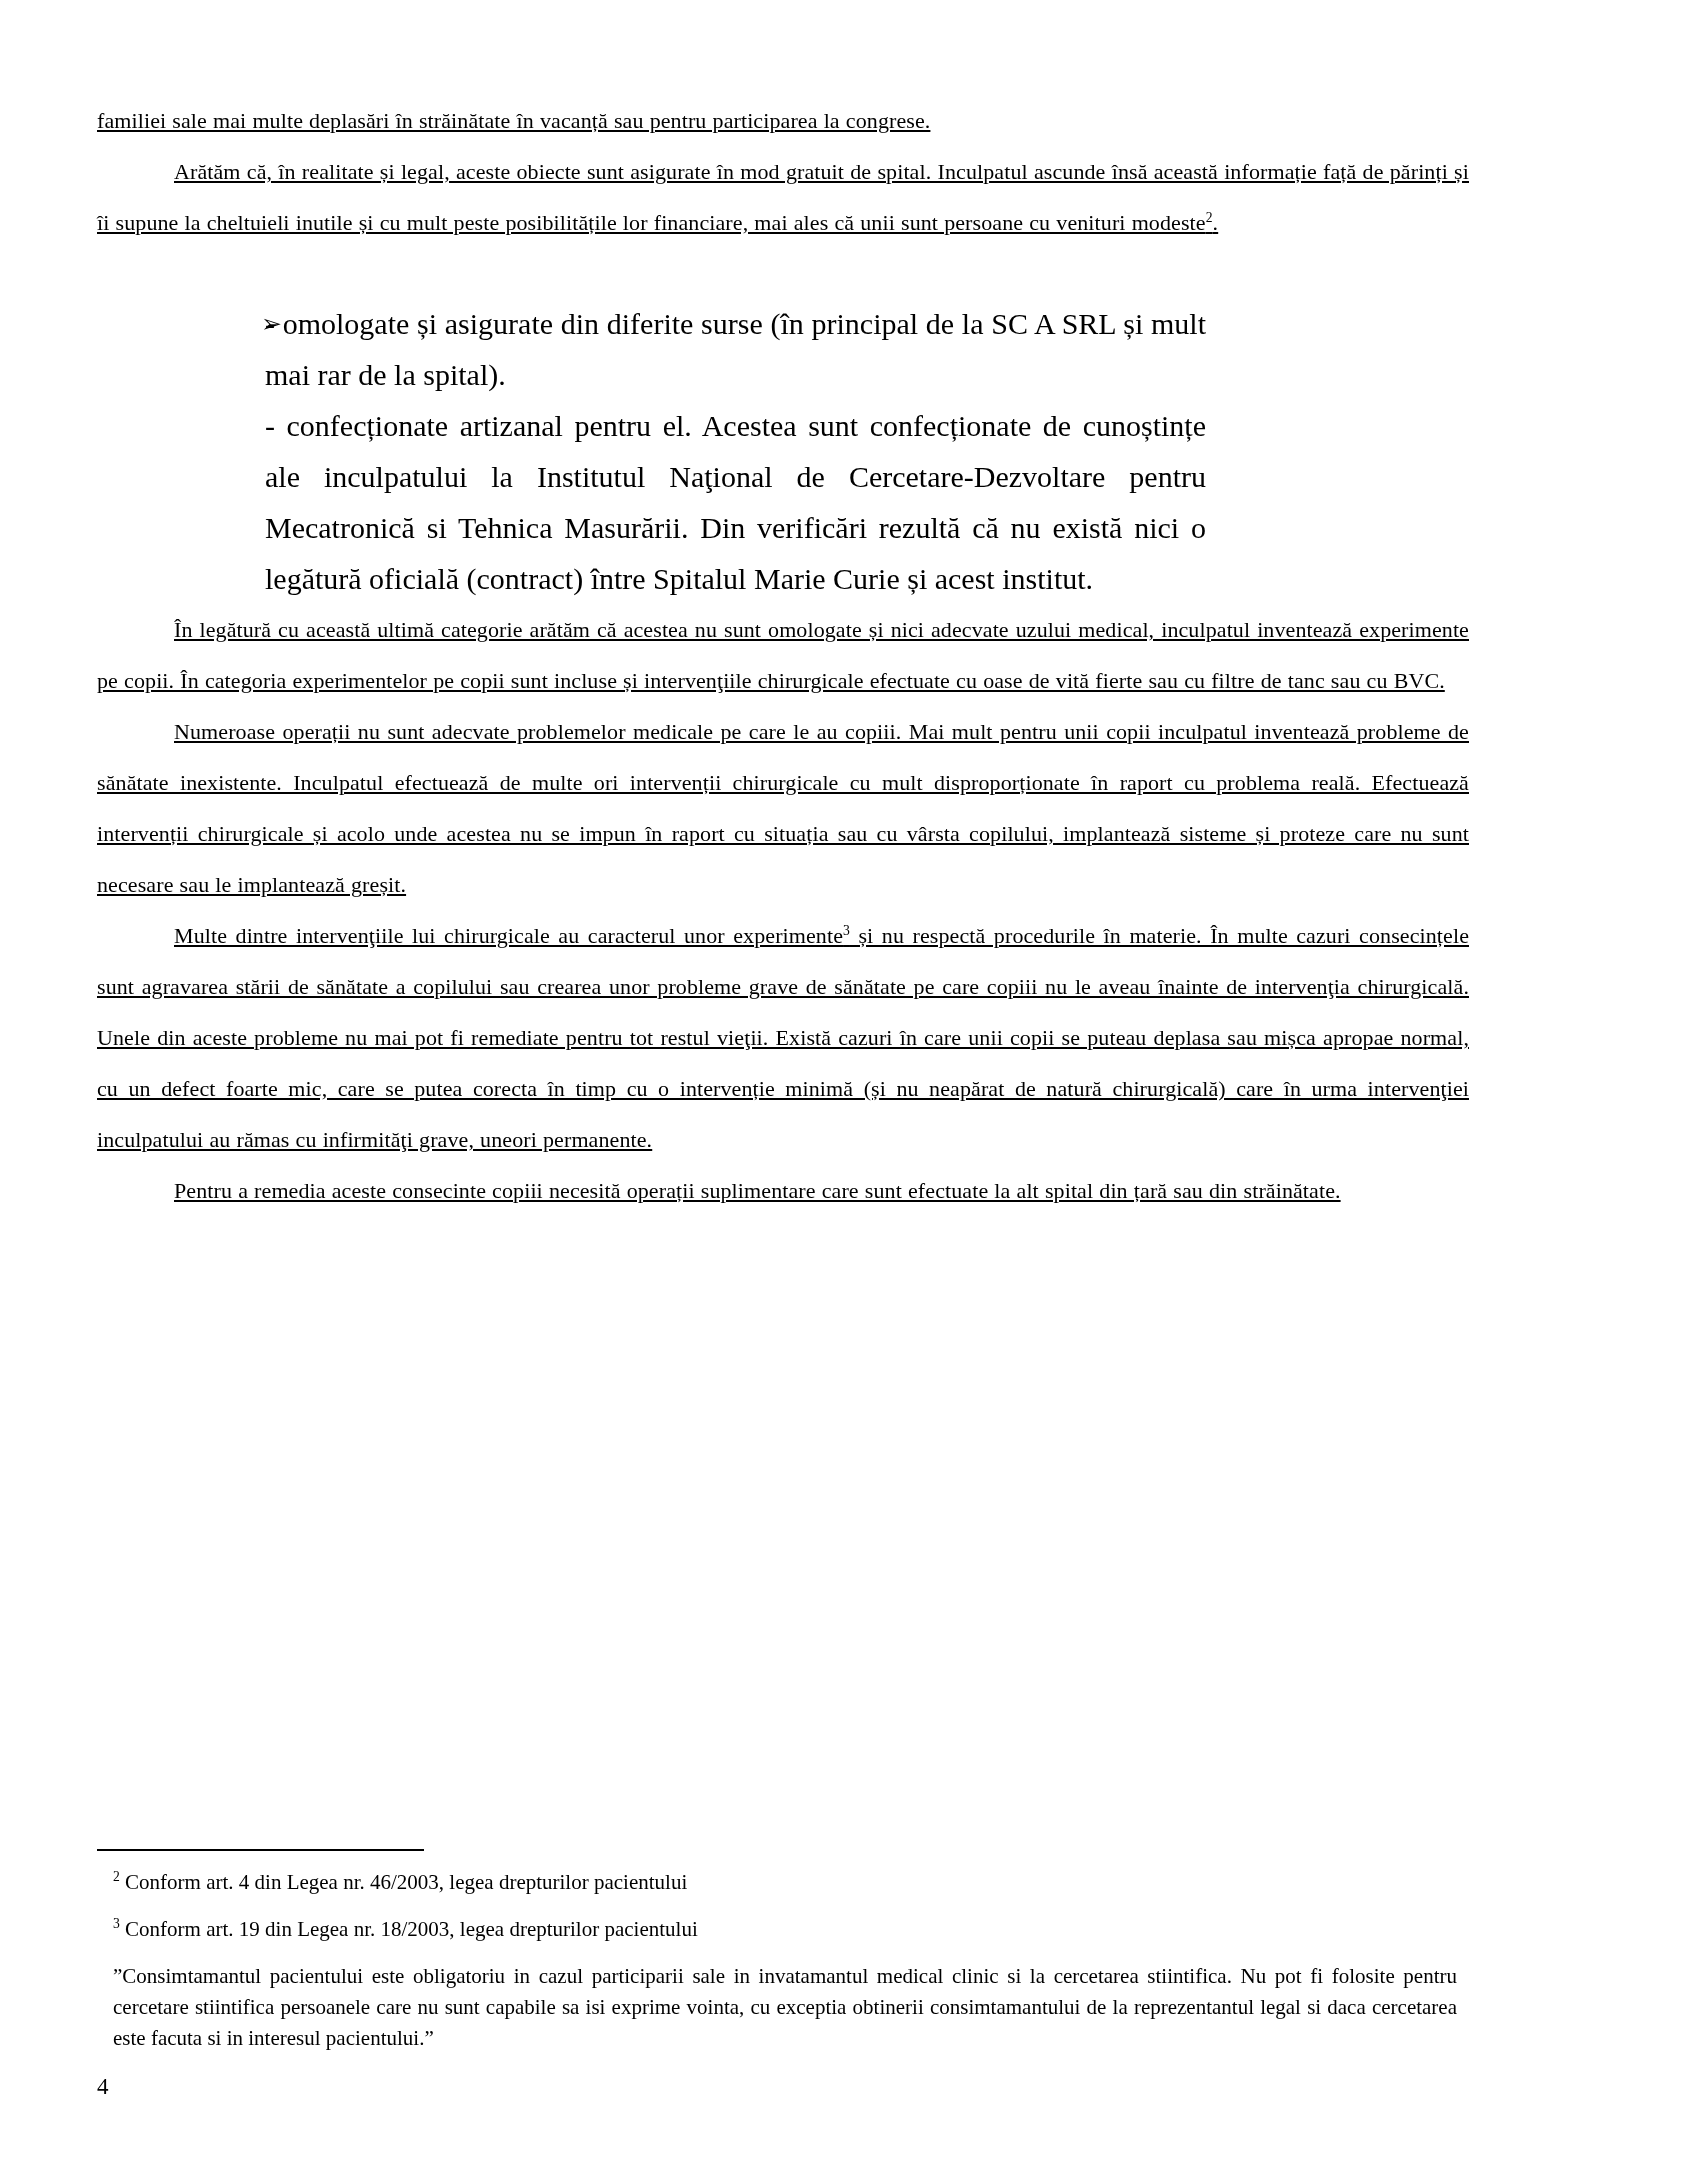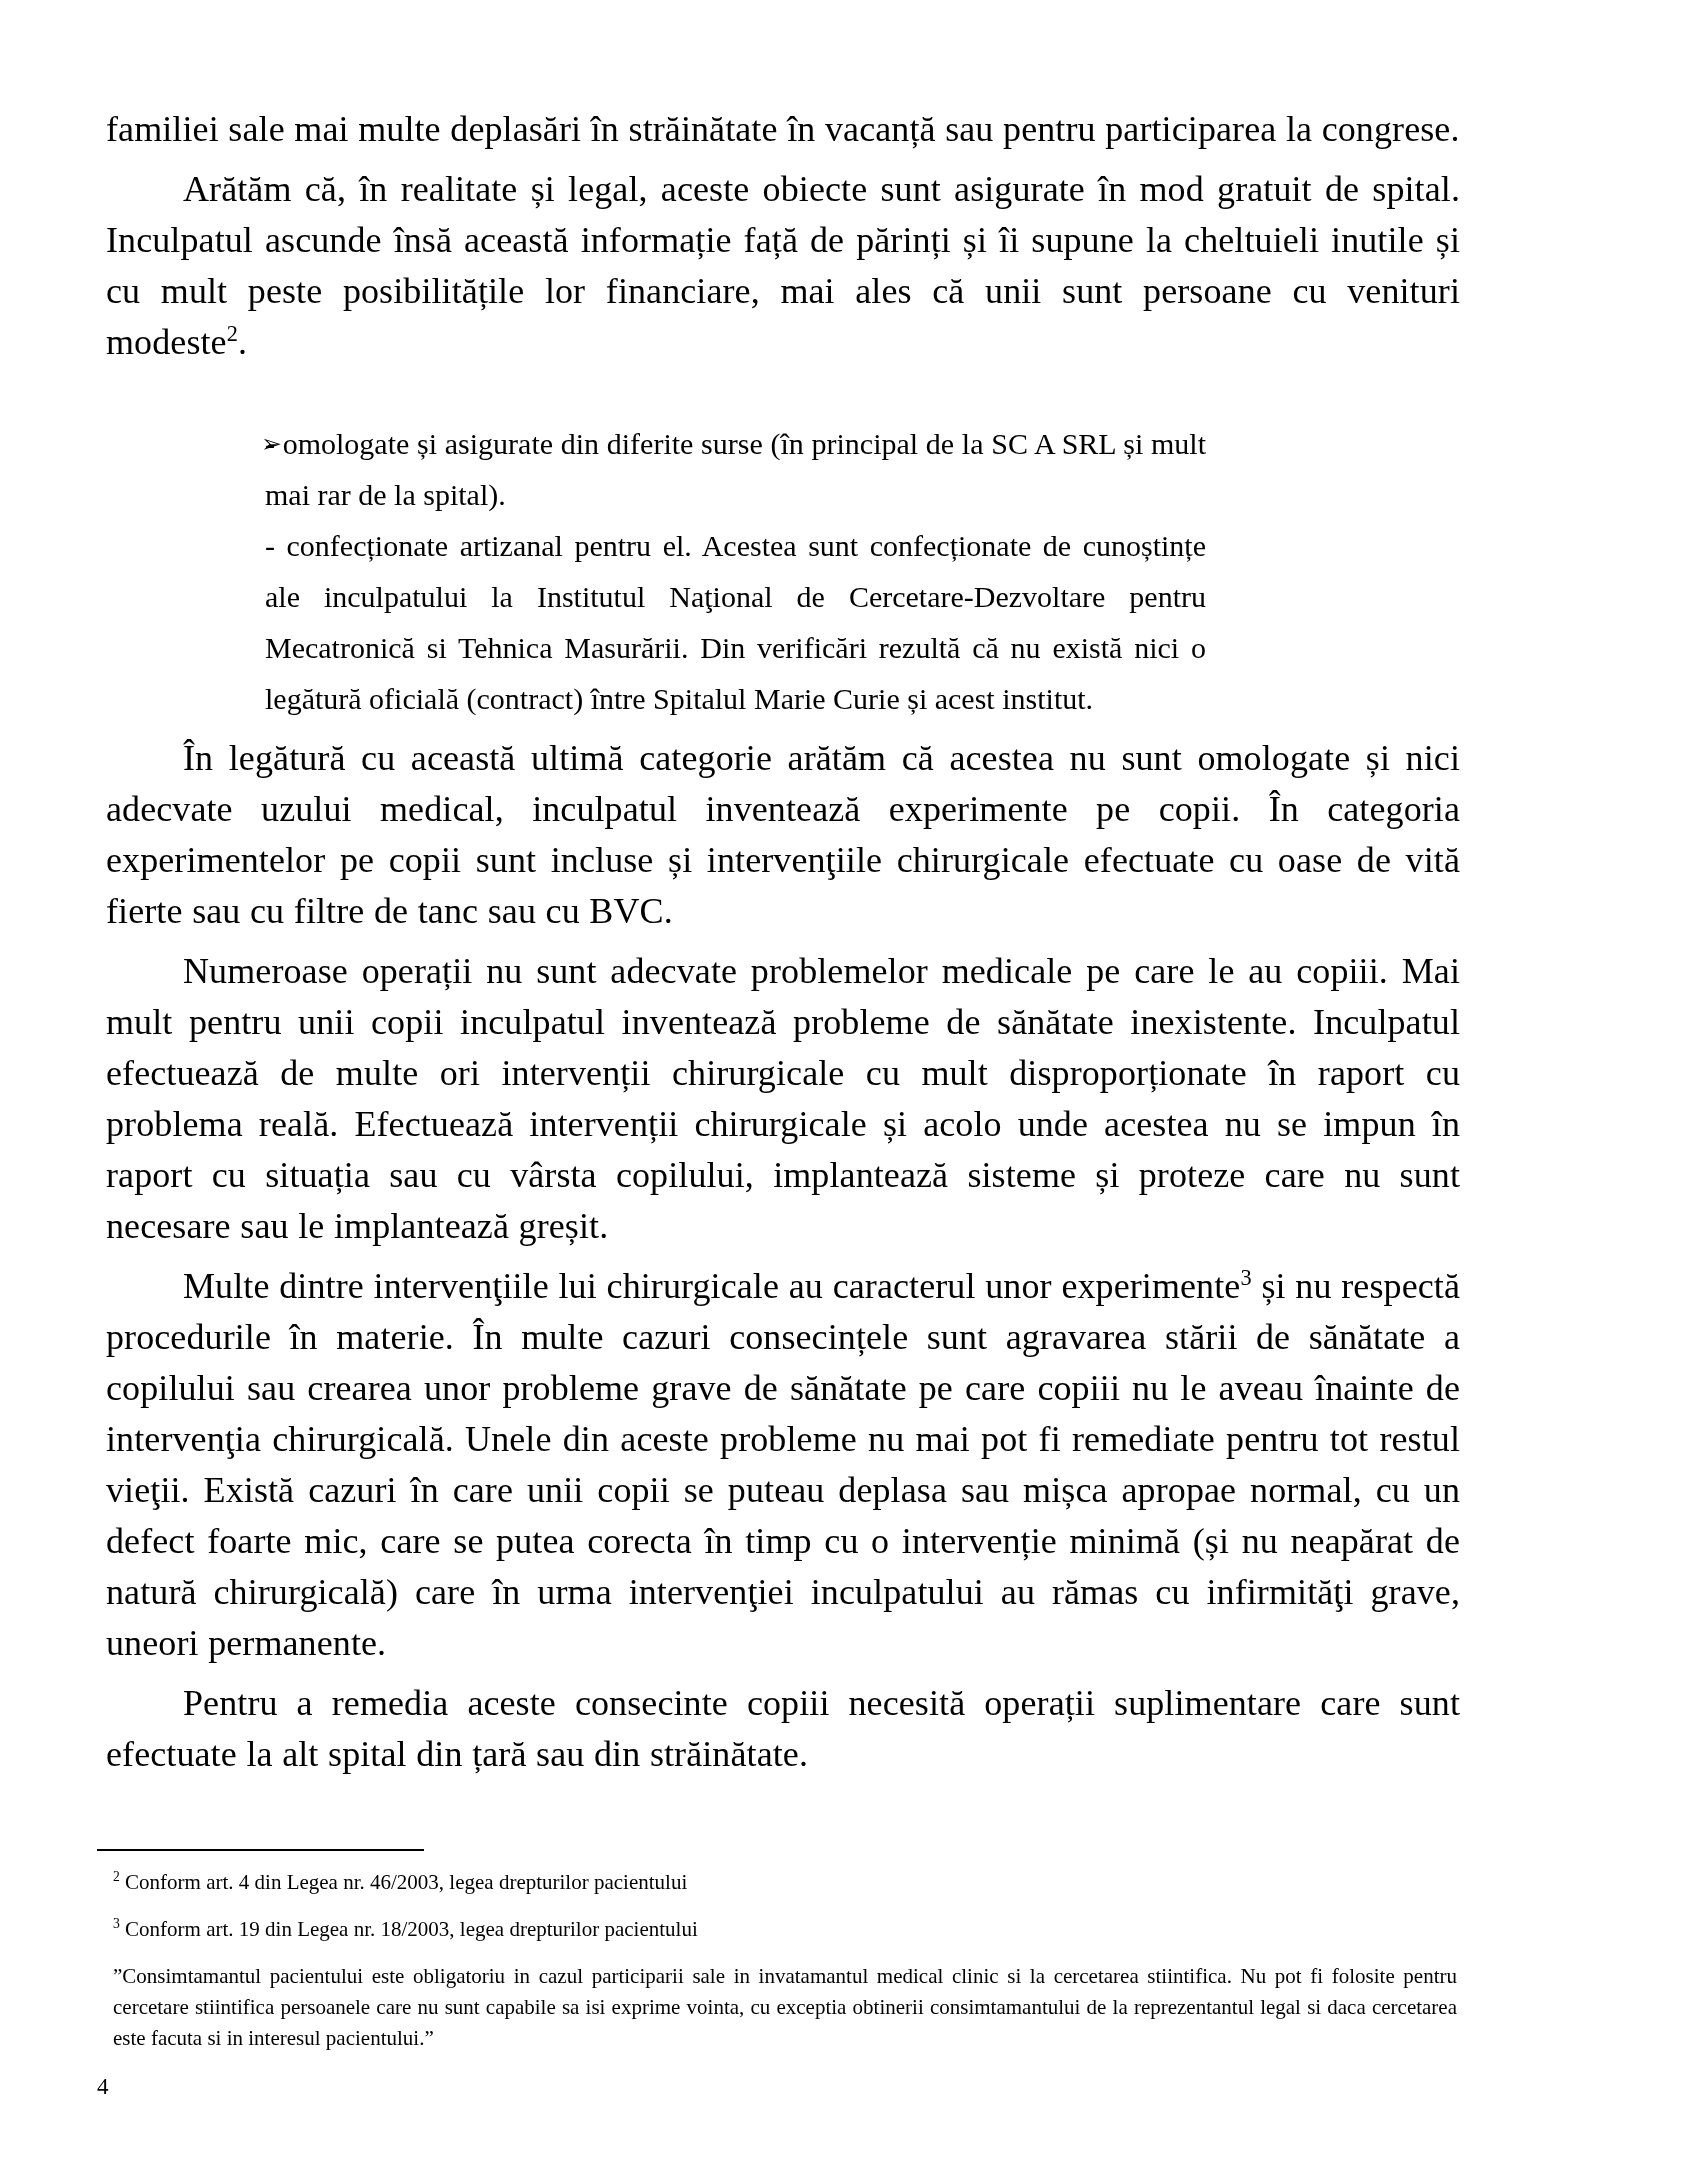--- a/index.html
+++ b/index.html
@@ -23,27 +23,28 @@
     box-sizing: border-box;
     padding: 0;
   }
   .body-area {
     position: absolute;
     left: 97px;
     top: 95px;
     width: 1372px;
   }
   p.para {
-    margin: 9px;
+    margin: 0;
     text-align: justify;
     text-justify: inter-word;
-    font-size: 36px;
+    font-size: 22px;
     line-height: 51px;
     letter-spacing: 0.1px;
     word-spacing: 0.5px;
+    text-decoration: underline;
   }
   p.para.indent {
     text-indent: 77px;
   }
   .list-block {
     margin-top: 50px;
     margin-bottom: 0;
     padding-left: 164px;
     width: 1109px;
     box-sizing: border-box;

